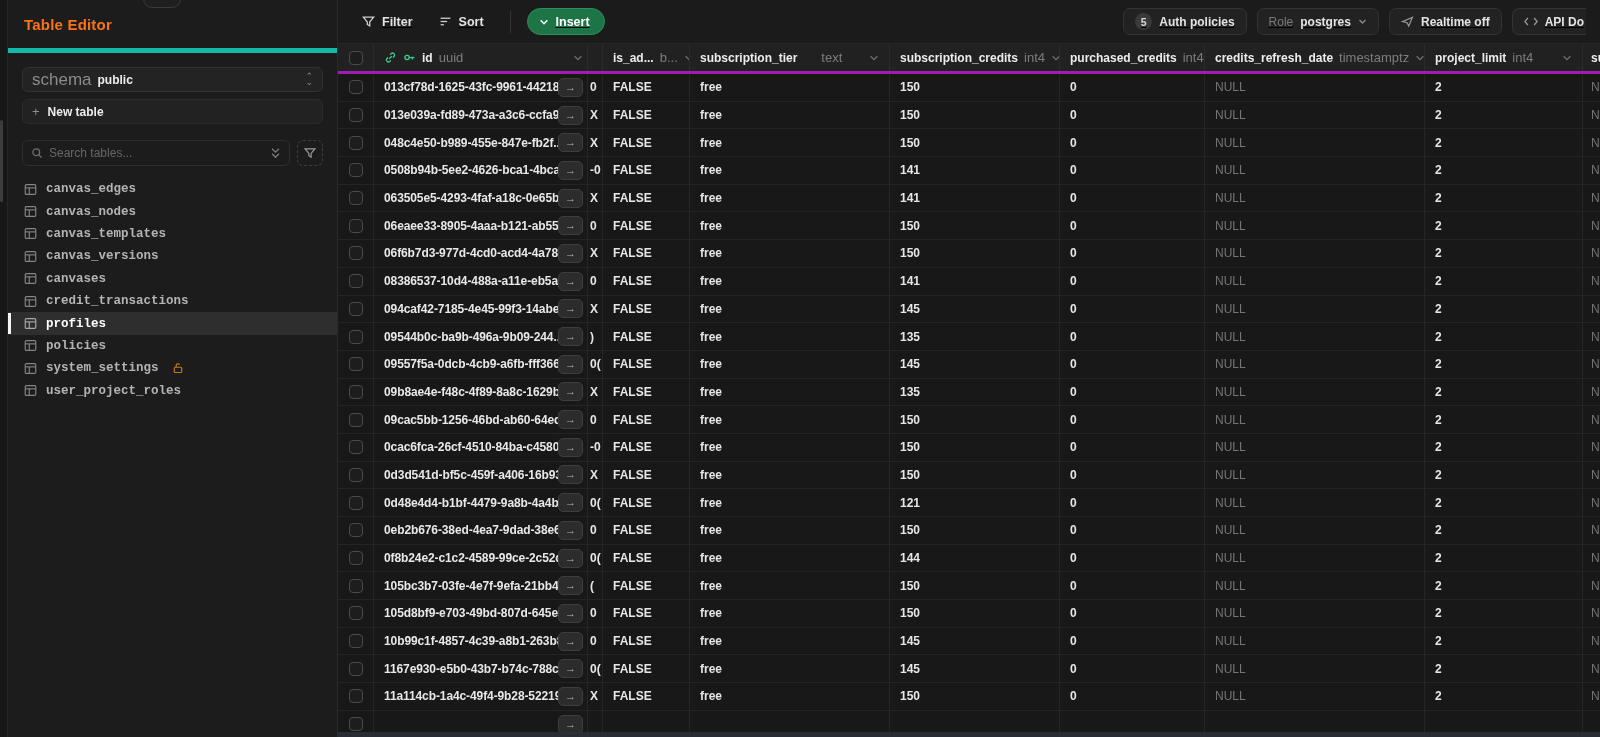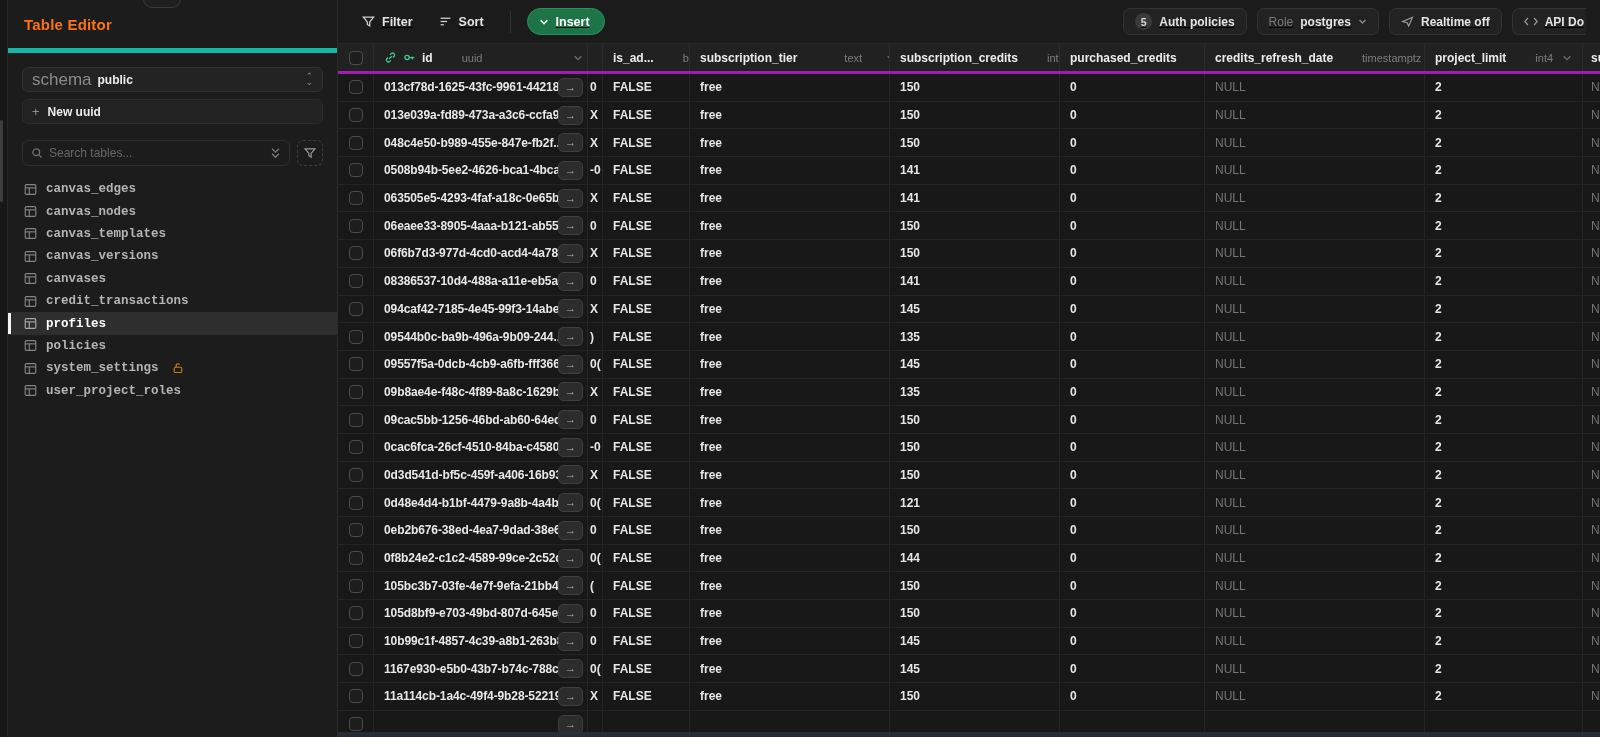--- a/index.html
+++ b/index.html
@@ -66,21 +66,21 @@
   .count-badge { width:17px; height:17px; border-radius:50%; background:#3a3a3a; color:#d8d8d8;
     font-size:10.5px; font-weight:700; display:flex; align-items:center; justify-content:center; }
   .pill.cut { border-right:none; border-top-right-radius:0; border-bottom-right-radius:0; padding-right:2px; }
 
   
   .grid { flex:1; min-height:0; position:relative; overflow:hidden; background:#171717; }
   .g-head { height:30px; display:flex; background:#212121; border-bottom:3px solid #a21caf; }
   .hcell { display:flex; align-items:center; gap:6px; padding:0 10px; border-right:1px solid #2b2b2b;
     flex:none; overflow:hidden; white-space:nowrap; cursor:pointer; }
   .hcell .cname { color:#ececec; font-size:12px; font-weight:700; }
-  .hcell .ctype { color:#7d7d7d; font-size:11px;margin-left:23px; }
+  .hcell .ctype { color:#7d7d7d; font-size:13px; }
   .hcell .chev { margin-left:auto; display:flex; }
   .g-rows { position:relative; }
   .g-row { height:27.7px; display:flex; background:#181818; border-bottom:1px solid #242424; }
   .cell { display:flex; align-items:center; padding:0 10px; border-right:1px solid #252525;
     flex:none; overflow:hidden; white-space:nowrap; color:#e6e6e6; font-size:12px; font-weight:700; cursor:default; }
   .c-check { width:36px; justify-content:center; padding:0; }
   .c-id { width:214px; padding-right:4px; }
   .c-frag { width:15px; padding:0 2px; }
   .c-admin { width:87px; }
   .c-tier { width:200px;gap:24px; }
@@ -111,21 +111,21 @@
   <aside class="sidebar">
     <div class="sb-title">Table Editor</div>
     <div class="sb-body">
       <div class="schema-select">
         <span class="lbl">schema</span>
         <span class="val">public</span>
         <span class="updown">⌃<br>⌄</span>
       </div>
       <div class="new-table">
         <span class="plus">+</span>
-        <span class="lbl">New uuid</span>
+        <span class="lbl">New table</span>
       </div>
       <div class="search-row">
         <div class="search-box">
           <span>
             <svg width="12" height="12" viewBox="0 0 16 16" fill="none" stroke="#6f6f6f" stroke-width="1.8">
               <circle cx="7" cy="7" r="4.5"></circle>
                 <line x1="10.5" y1="10.5" x2="14" y2="14"></line>
               </svg>
           </span>
           <input type="text" placeholder="Search tables..." style="">

